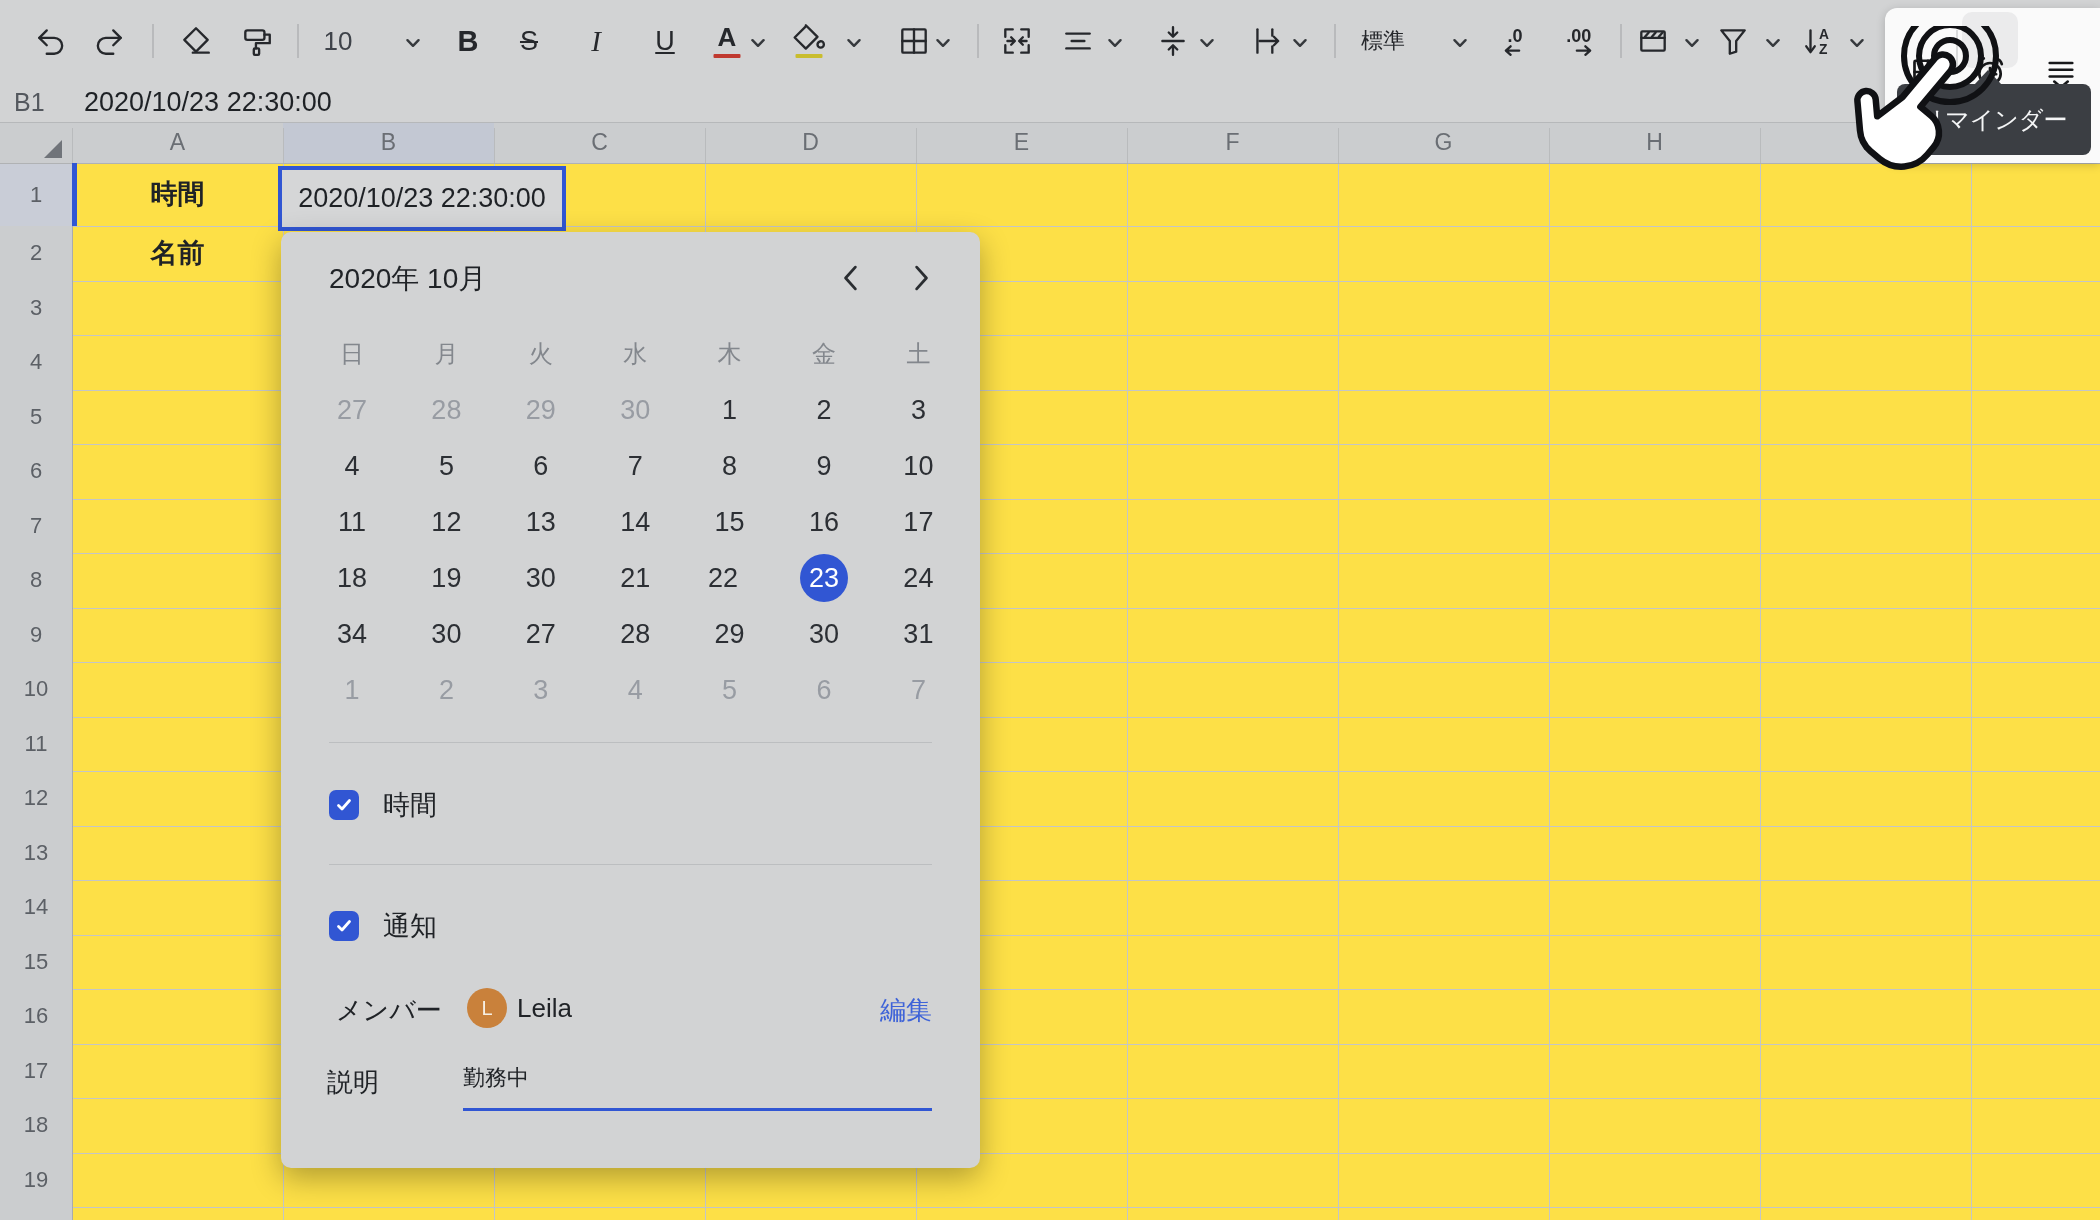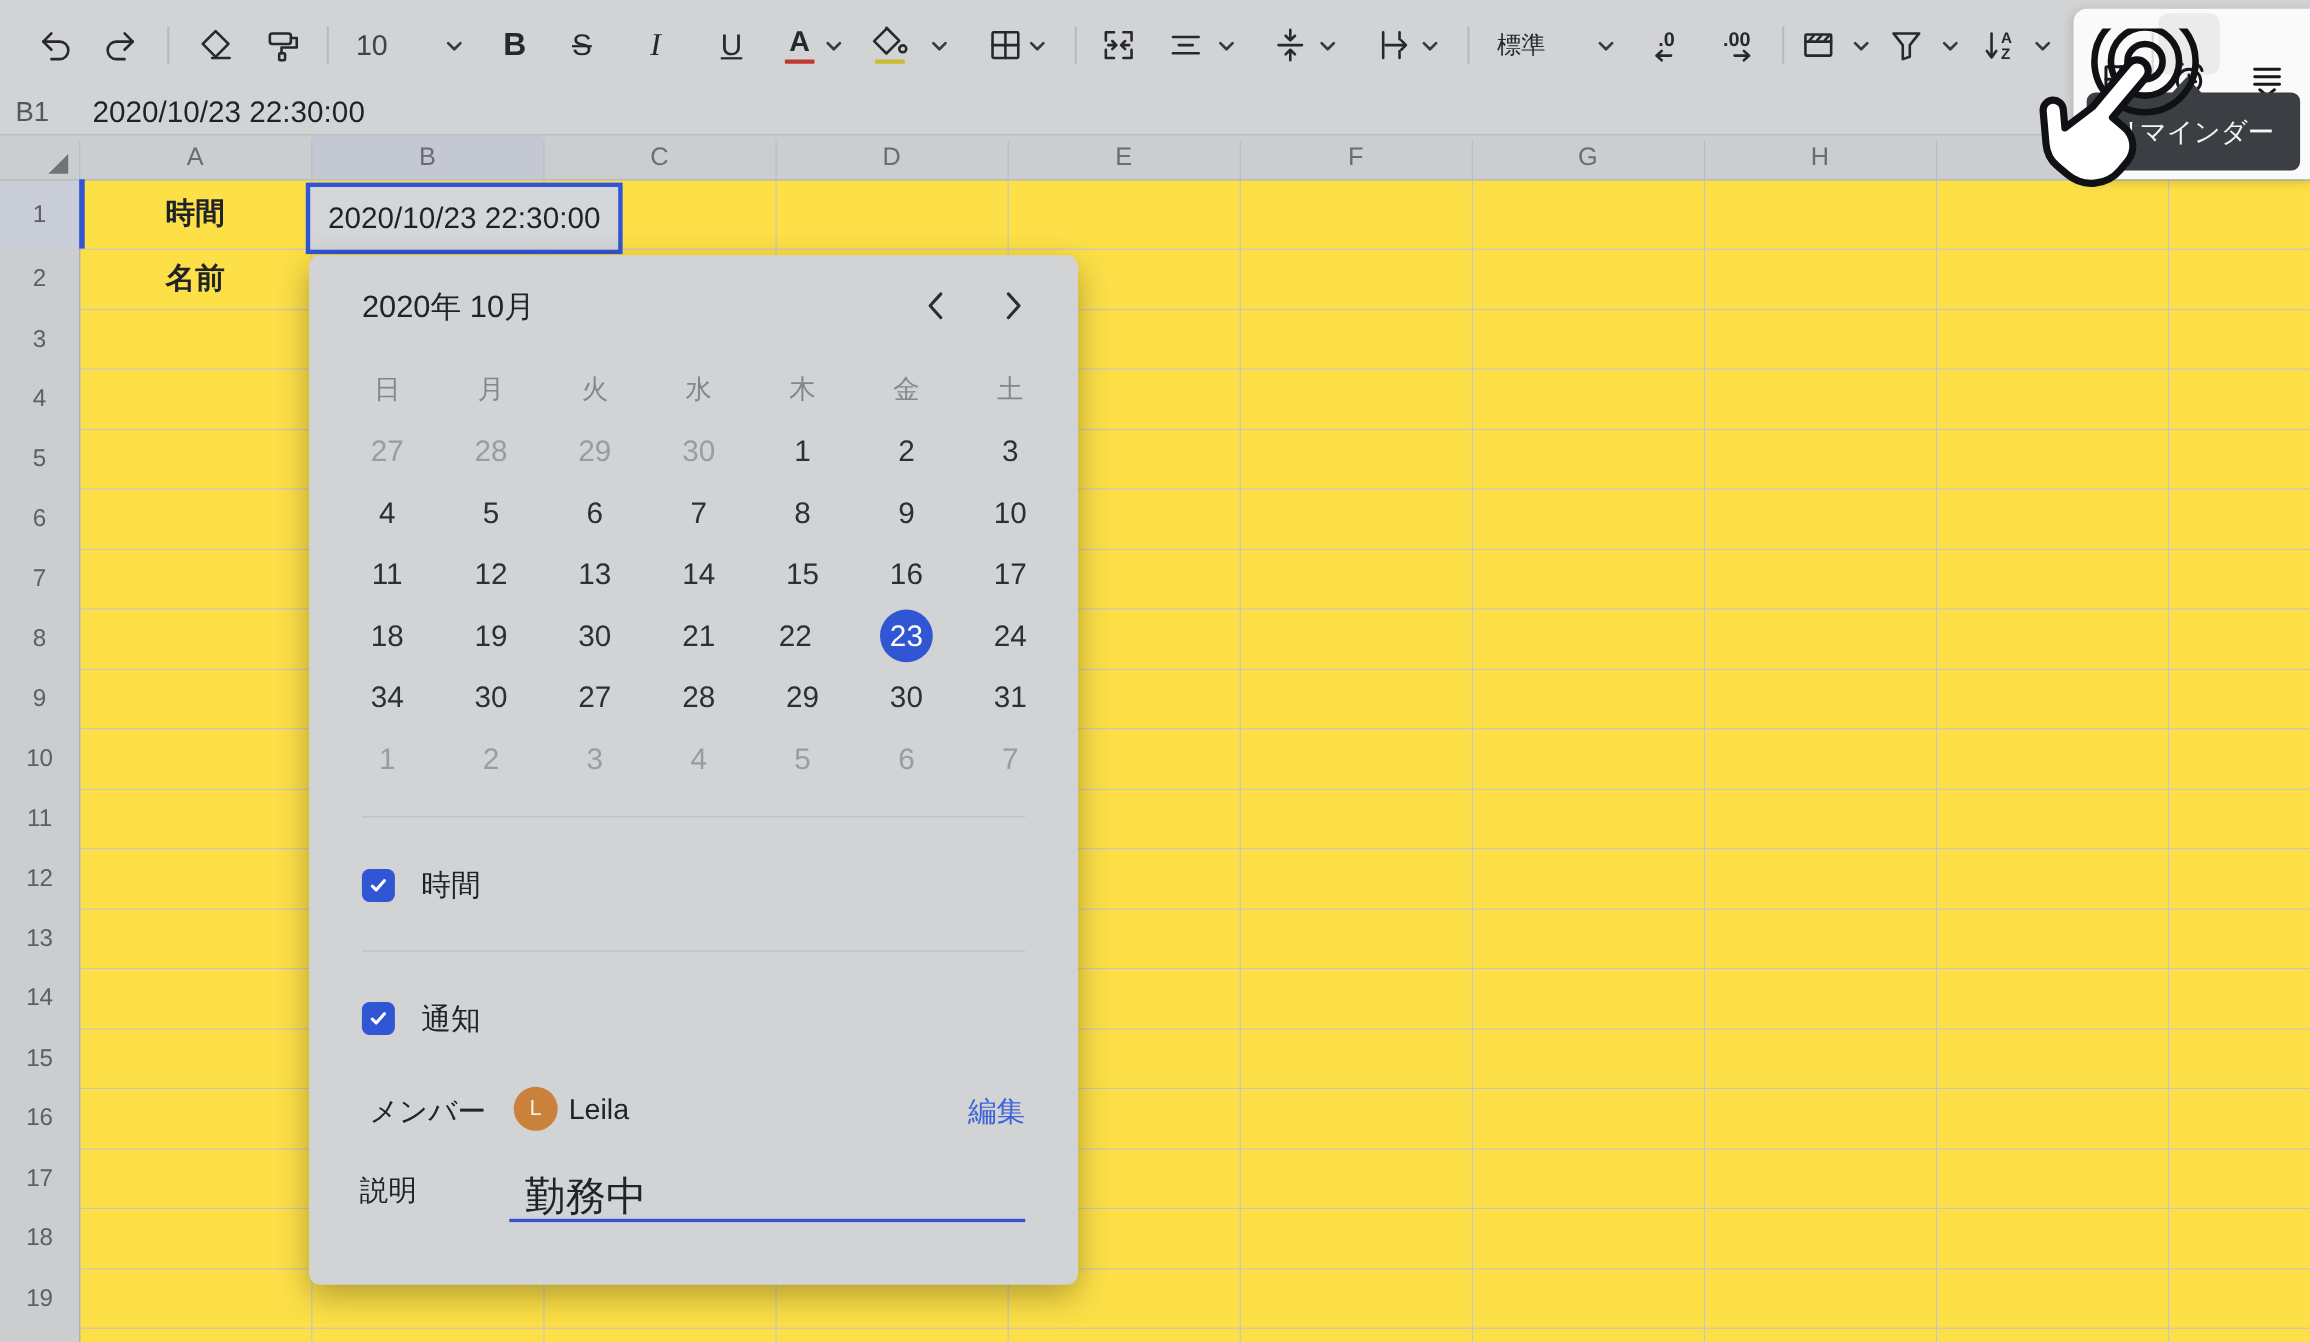--- a/index.html
+++ b/index.html
@@ -56,21 +56,21 @@
     display:flex;align-items:center;justify-content:center;}
   .cklbl{position:absolute;left:102px;height:30px;line-height:30px;font-size:27px;color:#202327;}
   .ddl{position:absolute;left:187px;border:1.6px solid #a6a8aa;border-radius:8px;box-sizing:border-box;}
   .ddl .dtxt{position:absolute;left:24px;top:50%;transform:translateY(-50%);font-size:27px;color:#202327;}
   .ddl .dcaret{position:absolute;right:26px;top:50%;margin-top:-4px;width:0;height:0;
     border-left:8px solid transparent;border-right:8px solid transparent;border-top:10px solid #3a3d42;}
   .mlabel{position:absolute;font-size:26px;color:#202327;}
   .avatar{position:absolute;left:186px;top:756px;width:40px;height:40px;border-radius:50%;background:var(--avatar);
     display:flex;align-items:center;justify-content:center;color:#f6efe3;font-size:20px;}
   .editlink{position:absolute;right:48px;top:761px;font-size:26px;color:#3e63d8;}
-  .descval{position:absolute;left:182px;top:831px;font-size:37px;color:#202327;margin-left:14px;}
+  .descval{position:absolute;left:182px;top:831px;font-size:22px;color:#202327;}
   .descline{position:absolute;left:182px;top:876px;width:469px;height:2.5px;background:var(--accent);}
 
   
   .panel{position:absolute;left:1885px;top:8px;width:215px;height:155px;background:#fafafa;border-radius:12px 0 0 12px;
     box-shadow:0 2px 10px rgba(0,0,0,.18);z-index:30;}
   .panel .pic{position:absolute;top:23px;width:36px;height:36px;display:flex;align-items:center;justify-content:center;}
   .pic path,.pic circle,.pic rect{stroke:#17181a;fill:none;stroke-width:2.4;stroke-linecap:round;stroke-linejoin:round;}
   .psep{position:absolute;left:71px;top:22px;width:1.5px;height:38px;background:#d9dadb;}
   .clockbg{position:absolute;left:77px;top:4px;width:56px;height:56px;border-radius:10px;background:#ebebec;}
   .tooltip{position:absolute;left:1897px;top:84px;width:194px;height:71px;background:var(--tooltipbg);border-radius:8px;

